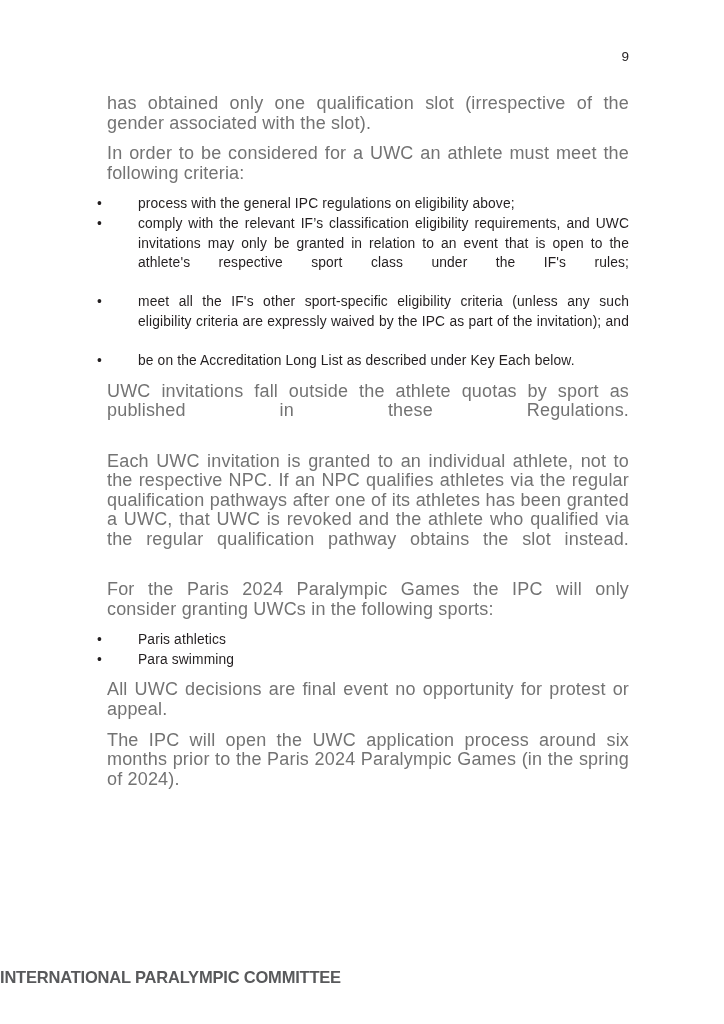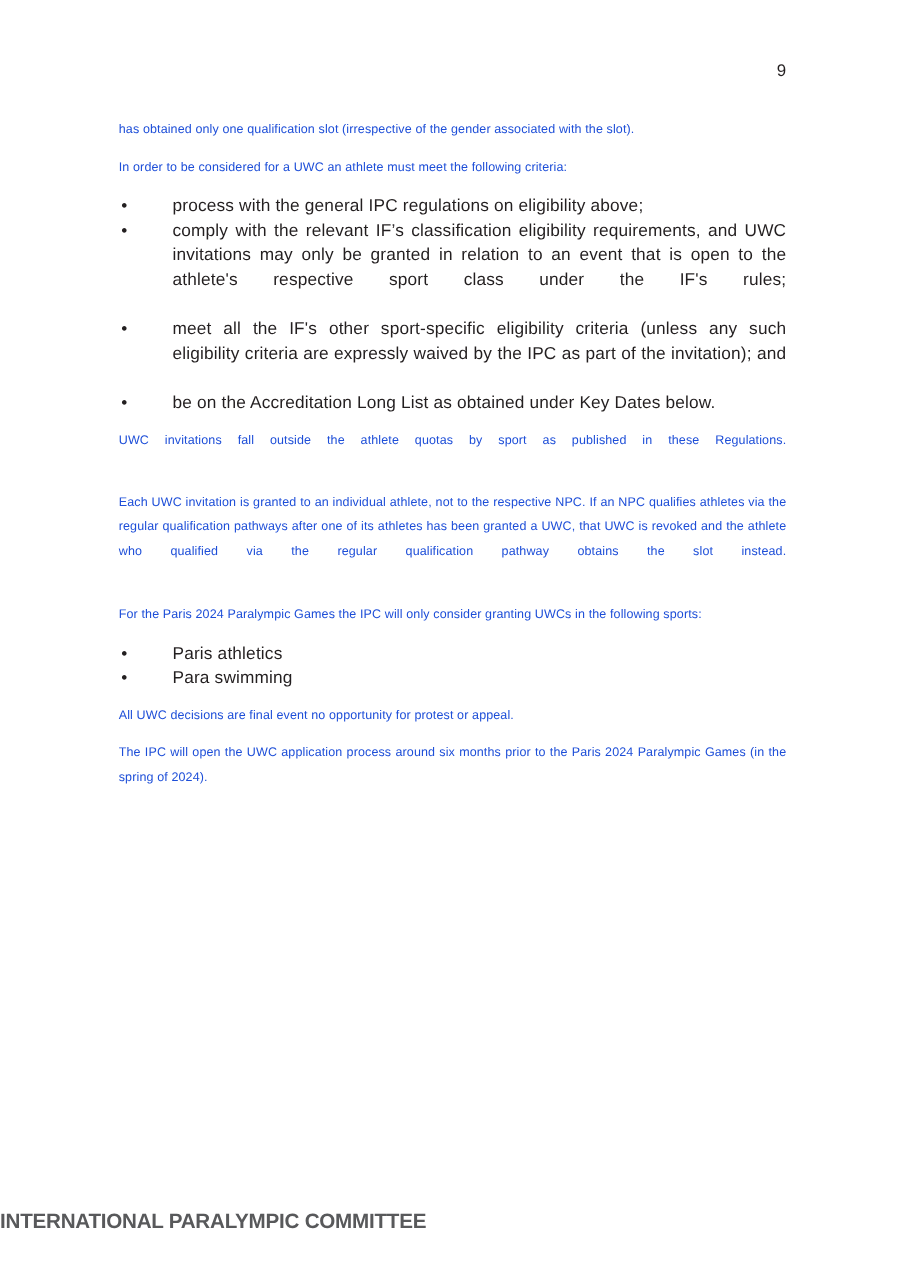--- a/index.html
+++ b/index.html
@@ -29,26 +29,26 @@
     line-height: 18px;
     color: #231f20;
   }
   .content {
     position: absolute;
     top: 94px;
     left: 95px;
     width: 534px;
   }
   p.para {
-    margin: 0 0 11px 0;
-    font-size: 10px;
+    margin: 0 0 11px 12px;
+    font-size: 18px;
     line-height: 19.6px;
     text-align: justify;
     text-justify: inter-word;
-    color: #1d4ed8;
+    color: #737373;
     letter-spacing: 0.01em;
   }
   ul.bullets {
     list-style: none;
     margin: 0 0 11px 0;
     padding: 0;
   }
   ul.bullets li {
     position: relative;
     margin: 0 0 0 0;
@@ -117,21 +117,21 @@
       <li>
         <span class="bullet-mark">•</span>
         <span class="li-text">comply with the relevant IF’s classification eligibility requirements, and UWC invitations may only be granted in relation to an event that is open to the athlete's respective sport class under the IF's rules;</span>
       </li>
       <li>
         <span class="bullet-mark">•</span>
         <span class="li-text">meet all the IF's other sport-specific eligibility criteria (unless any such eligibility criteria are expressly waived by the IPC as part of the invitation); and</span>
       </li>
       <li class="nojustify">
         <span class="bullet-mark">•</span>
-        <span class="li-text">be on the Accreditation Long List as obtained under Key Dates below.</span>
+        <span class="li-text">be on the Accreditation Long List as described under Key Each below.</span>
       </li>
     </ul>
 
     <p class="para">UWC invitations fall outside the athlete quotas by sport as published in these Regulations.</p>
 
     <p class="para">Each UWC invitation is granted to an individual athlete, not to the respective NPC. If an NPC qualifies athletes via the regular qualification pathways after one of its athletes has been granted a UWC, that UWC is revoked and the athlete who qualified via the regular qualification pathway obtains the slot instead.</p>
 
     <p class="para nojustify">For the Paris 2024 Paralympic Games the IPC will only consider granting UWCs in the following sports:</p>
 
     <ul class="bullets">

